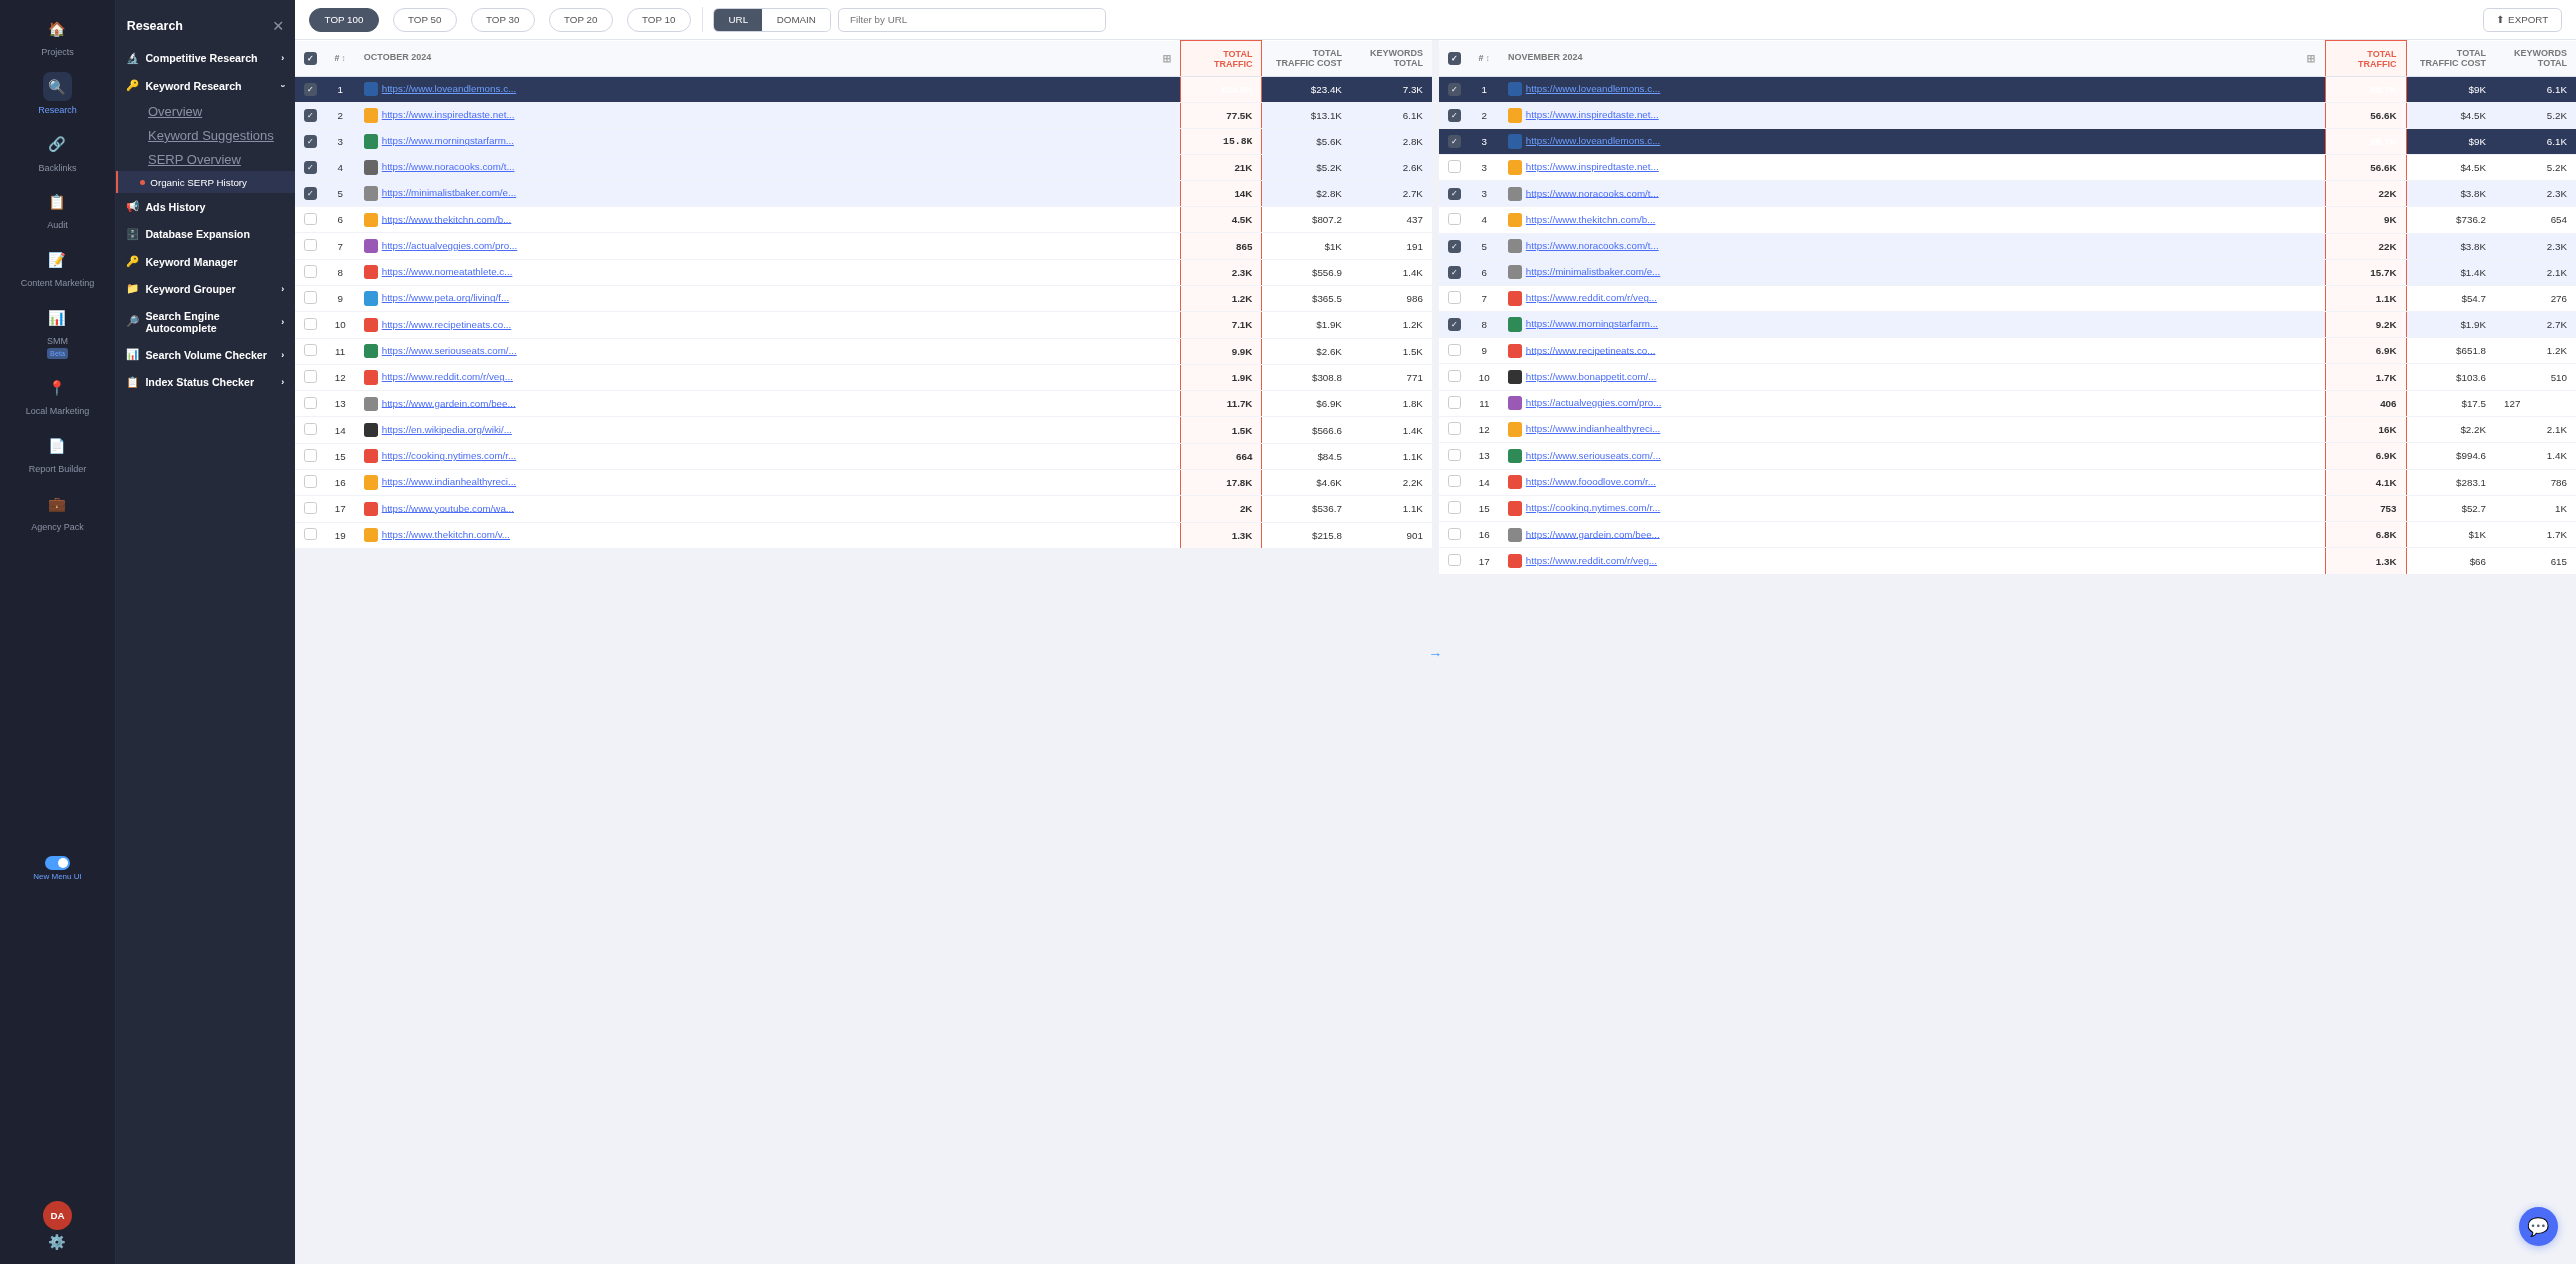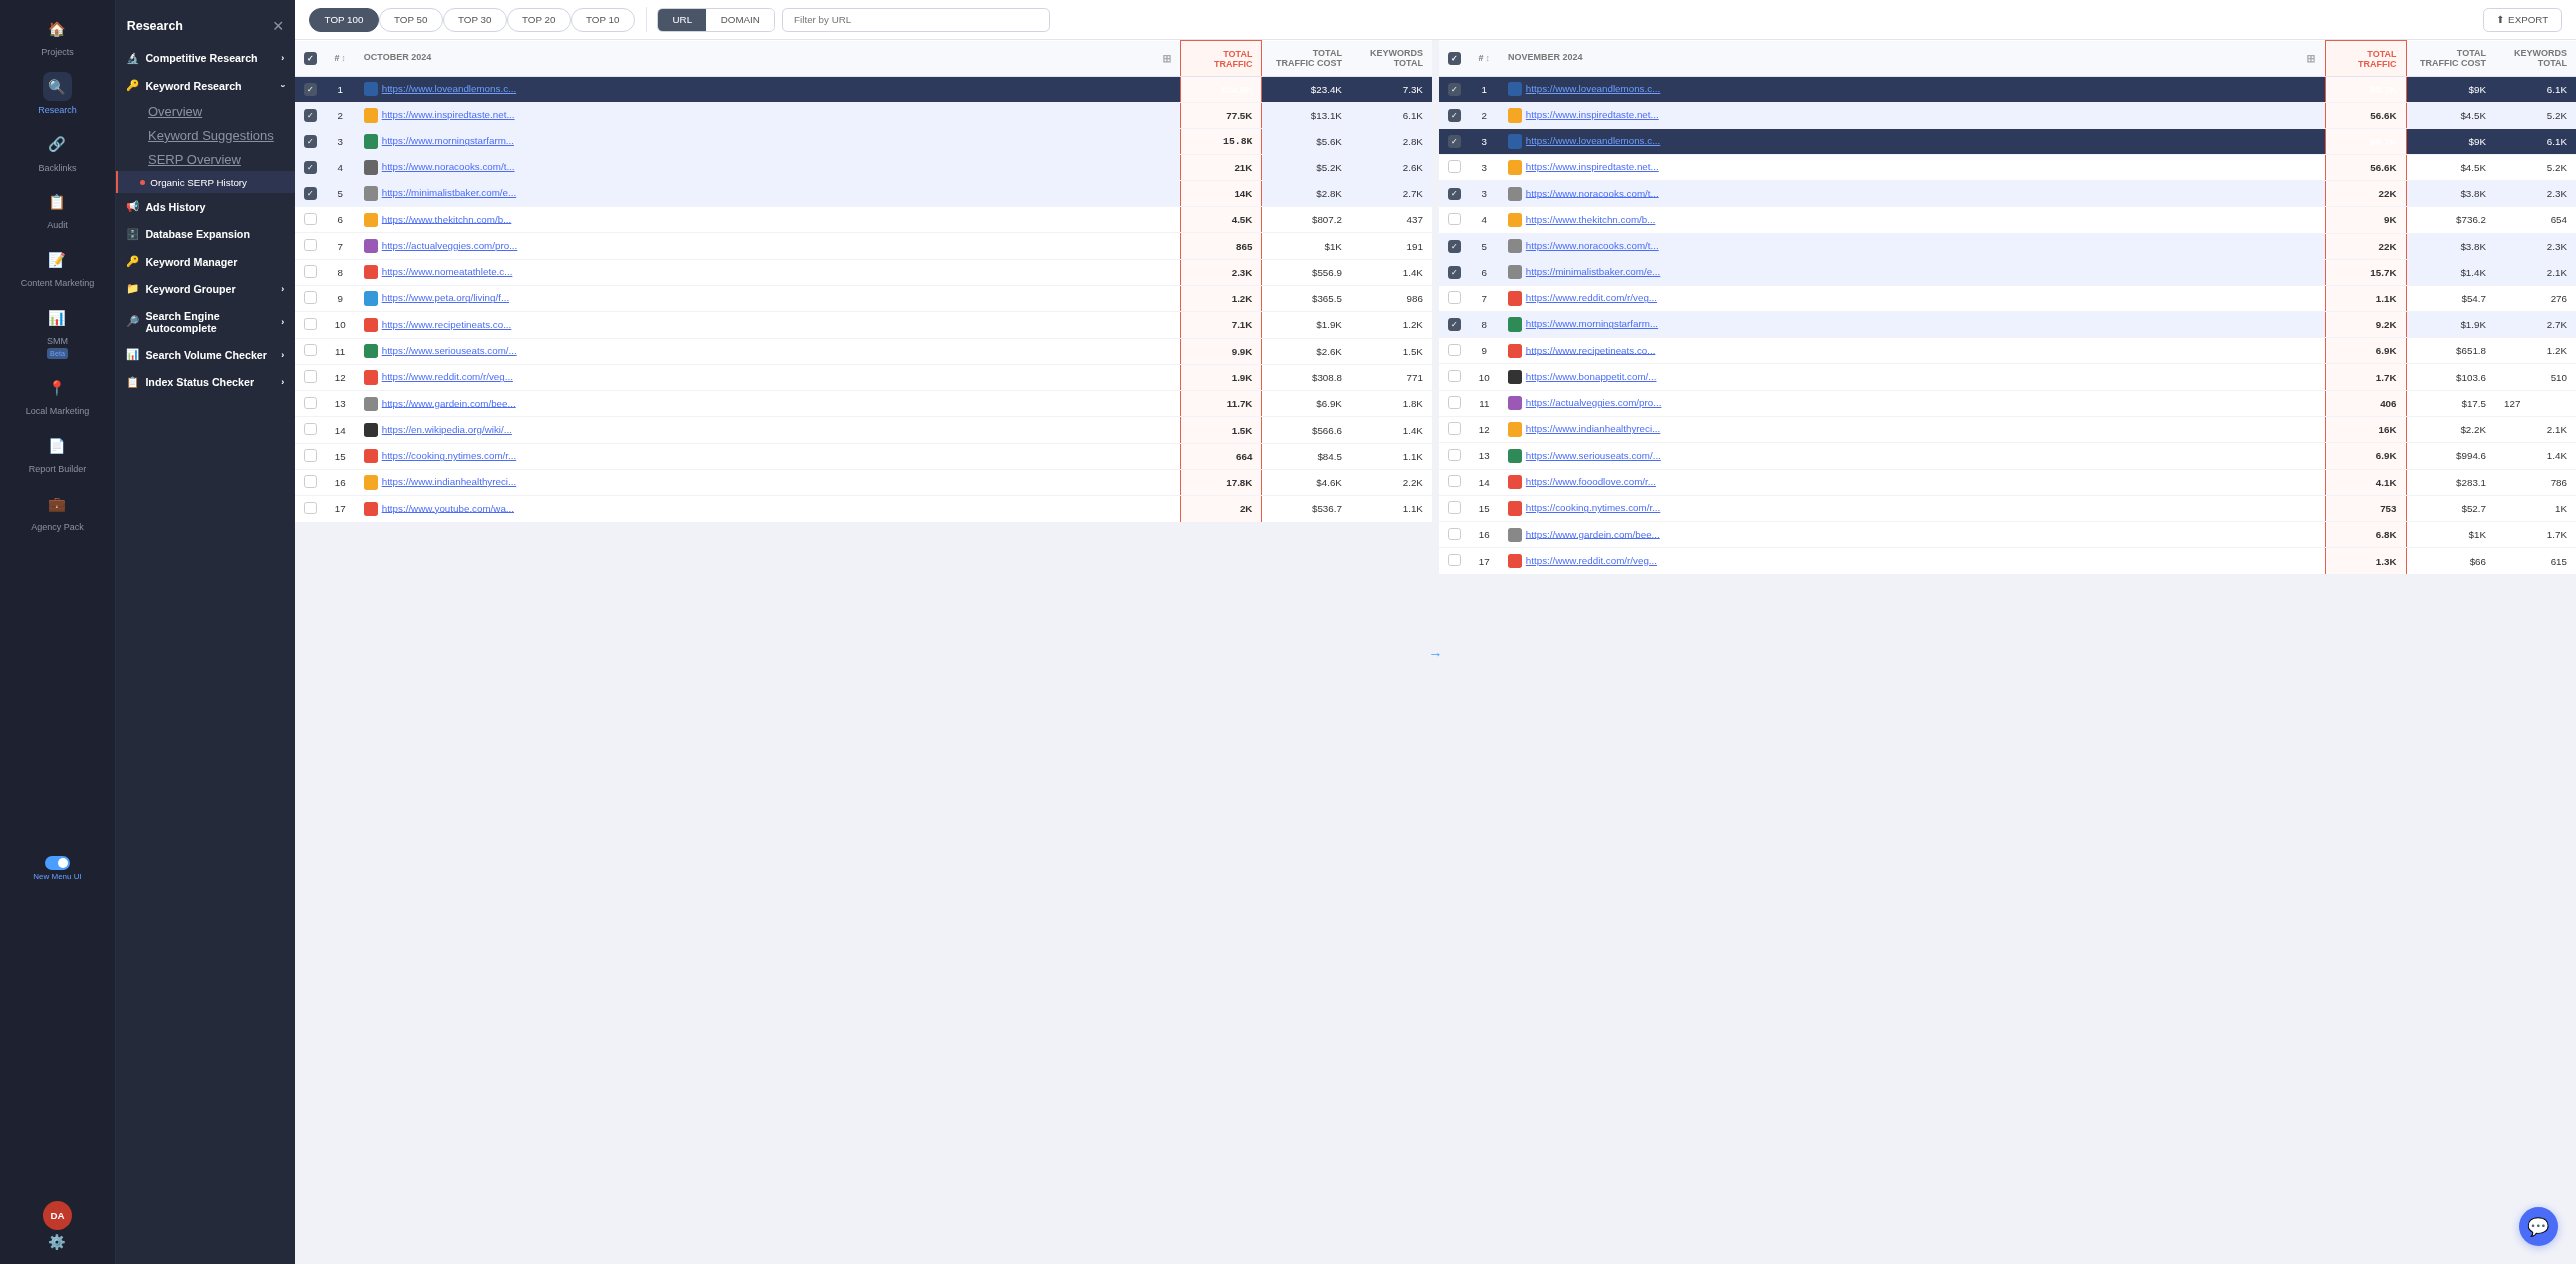--- a/index.html
+++ b/index.html
@@ -26,21 +26,21 @@
     .nav-sub-item { padding: 4.5px 10.7px 4.5px 32px; color: #8b92a5; font-size: 13px; cursor: pointer; text-decoration: underline; }
     .chevron { font-size: 9px; margin-left: auto; }
     .nav-dot { width: 5.4px; height: 5.4px; border-radius: 50%; background: #8b92a5; flex-shrink: 0; }
     .nav-dot.active { background: #e85d4a; }
 
     
     .main { flex: 1; background: #f0f2f7; display: flex; flex-direction: column; overflow: hidden; }
 
     
     .topbar { background: white; padding: 7.2px 14.3px; display: flex; align-items: center; gap: 7.2px; border-bottom: 0.9px solid #e0e4ef; flex-shrink: 0; }
-    .tab-group { display: flex; gap: 0; }
+    .tab-group { display: flex; gap: 14px; }
     .tab-btn { padding: 5.4px 14.3px; border-radius: 18px; border: 0.9px solid #d0d4e0; background: white; color: #555; font-size: 9.8px; cursor: pointer; }
     .tab-btn.active { background: #4a5568; color: white; border-color: #4a5568; }
     .tab-divider { width: 0.9px; height: 25px; background: #e0e4ef; margin: 0 3.6px; }
     .toggle-group { display: flex; border: 0.9px solid #d0d4e0; border-radius: 5.4px; overflow: hidden; }
     .toggle-btn { padding: 5.4px 14.3px; background: white; color: #555; font-size: 9.8px; cursor: pointer; border: none; }
     .toggle-btn.active { background: #4a5568; color: white; }
     .filter-input { flex: 1; max-width: 268px; padding: 5.4px 10.7px; border: 0.9px solid #d0d4e0; border-radius: 5.4px; font-size: 9.8px; color: #555; }
     .export-btn { margin-left: auto; padding: 5.4px 12.5px; background: white; border: 0.9px solid #d0d4e0; border-radius: 5.4px; font-size: 9.8px; cursor: pointer; display: flex; align-items: center; gap: 3.6px; color: #555; }
 
     
@@ -366,20 +366,28 @@
               <td class="kw-cell" style="text-align: right;">2.2K</td>
             </tr>
             <tr class="table-row">
               <td><span class="checkbox"></span></td>
               <td class="rank-cell">17</td>
               <td><span class="favicon" style="background: rgb(231, 76, 60);"></span><a href="#" class="url-cell" style="color: rgb(74, 108, 247);">https://www.youtube.com/wa...</a></td>
               <td class="traffic-cell traffic-col-highlighted" style="text-align: right;">2K</td>
               <td class="cost-cell" style="text-align: right;">$536.7</td>
               <td class="kw-cell" style="text-align: right;">1.1K</td>
             </tr>
+            <tr class="table-row">
+              <td><span class="checkbox"></span></td>
+              <td class="rank-cell">19</td>
+              <td><span class="favicon" style="background: rgb(245, 166, 35);"></span><a href="#" class="url-cell" style="color: rgb(74, 108, 247);">https://www.thekitchn.com/v...</a></td>
+              <td class="traffic-cell traffic-col-highlighted" style="text-align: right;">1.3K</td>
+              <td class="cost-cell" style="text-align: right;">$215.8</td>
+              <td class="kw-cell" style="text-align: right;">901</td>
+            </tr>
           </tbody>
       </table>
     </div>
 
     <div class="section-divider">
       <span class="arrow-connector">→</span>
     </div>
 
     <div class="table-section">
       <table class="table-container">

